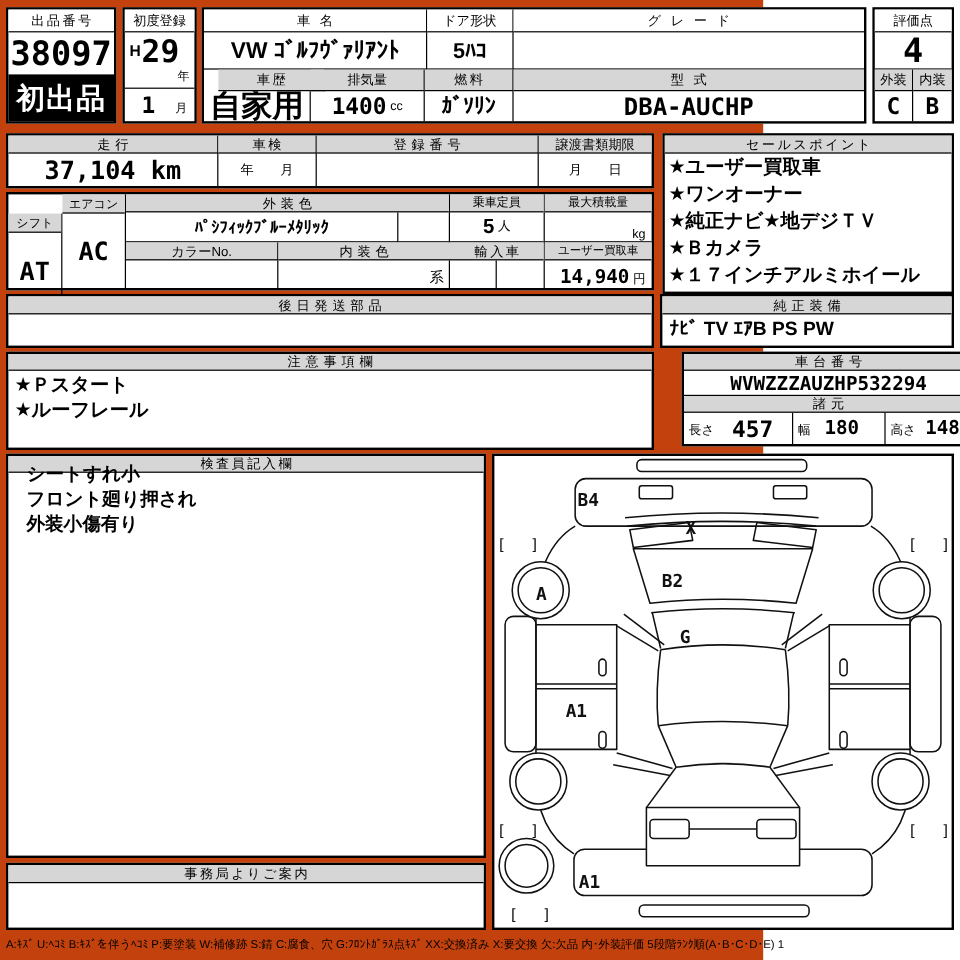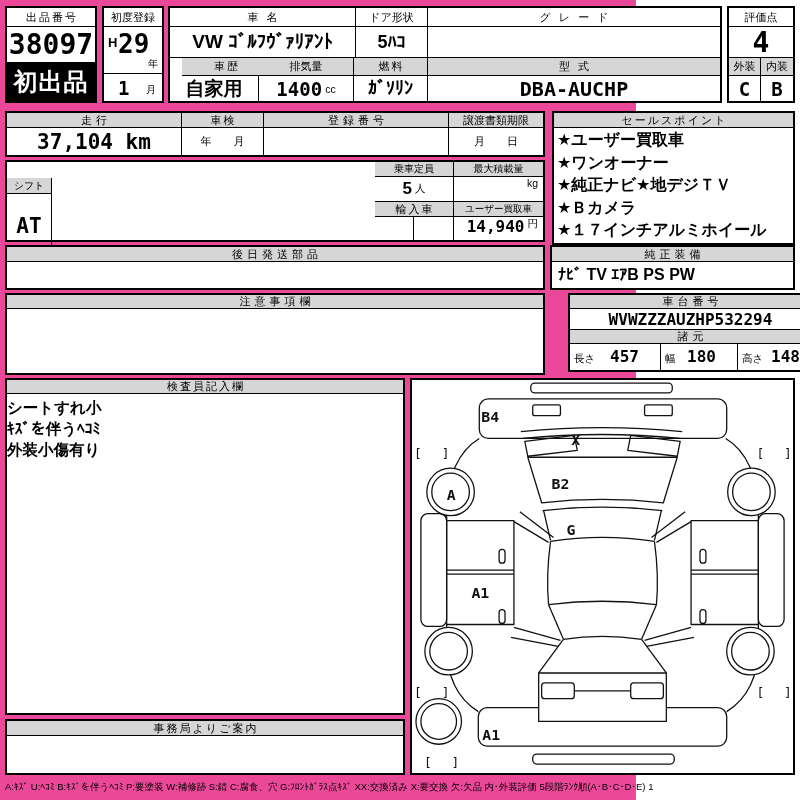--- a/index.html
+++ b/index.html
@@ -1,34 +1,34 @@
 <!DOCTYPE html>
 <html><head>
 <meta charset="utf-8">
 <style>
   html,body{margin:0;padding:0;background:#fff;}
-  .sheet{position:relative;width:636px;height:800px;background:#ec4899;
+  .sheet{position:relative;width:636px;height:800px;background:#c2410c;
          font-family:"Liberation Sans","DejaVu Sans",sans-serif;color:#000;}
   .abs{position:absolute;box-sizing:border-box;}
   .box{position:absolute;box-sizing:border-box;border:2px solid #000;background:#fff;}
   .hdr{background:#d6d6d6;border-bottom:1px solid #000;display:flex;align-items:center;
        justify-content:center;font-size:11px;letter-spacing:2px;text-indent:2px;white-space:nowrap;overflow:hidden;}
   .whdr{background:#fff;}
   .cell{display:flex;align-items:center;justify-content:center;white-space:nowrap;overflow:hidden;}
   .br{border-right:1px solid #000;}
   .bb{border-bottom:1px solid #000;}
   .mono{font-family:"DejaVu Sans Mono","Liberation Mono",monospace;}
   .bold{font-weight:bold;}
   .sp0{letter-spacing:0;text-indent:0;}
   .sp4{letter-spacing:4px;text-indent:4px;}
   .sp8{letter-spacing:8px;text-indent:8px;}
   .blackbox{background:#000;color:#fff;display:flex;align-items:center;justify-content:center;
             font-size:24px;font-weight:bold;letter-spacing:1px;}
   .unit{font-size:10.5px;font-weight:normal;margin-left:3px;}
-  .rightcell{display:flex;align-items:flex-start;justify-content:flex-end;padding-right:5px;white-space:nowrap;}
+  .rightcell{display:flex;align-items:flex-end;justify-content:flex-end;padding-right:5px;white-space:nowrap;}
   svg text{font-family:"DejaVu Sans Mono","Liberation Mono",monospace;}
 </style>
 </head>
 <body>
 
 <div class="sheet">
 
   <div class="box" style="left:5px;top:6px;width:92px;height:97px;">
     <div class="abs hdr whdr" style="left:0;top:0;width:100%;height:19px;">出品番号</div>
     <div class="abs cell mono bold" style="left:0;top:19px;width:100%;height:35px;font-size:28px;">38097</div>
@@ -55,21 +55,21 @@
 
     <div class="abs cell bold br bb" style="left:0;top:19px;width:186px;height:31px;font-size:19px;">VW ｺﾞﾙﾌｳﾞｧﾘｱﾝﾄ</div>
     <div class="abs cell bold br bb" style="left:186px;top:19px;width:72px;height:31px;font-size:18px;">5ﾊｺ</div>
     <div class="abs cell bb" style="left:258px;top:19px;width:292px;height:31px;"></div>
 
     <div class="abs hdr br" style="left:12px;top:50px;width:89px;height:18px;">車歴</div>
     <div class="abs hdr sp0 br" style="left:89px;top:50px;width:95px;height:18px;">排気量</div>
     <div class="abs hdr br" style="left:184px;top:50px;width:74px;height:18px;">燃料</div>
     <div class="abs hdr sp8" style="left:258px;top:50px;width:292px;height:18px;">型式</div>
 
-    <div class="abs cell bold br" style="left:0;top:68px;width:89px;height:25px;font-size:19px;">自家用</div>
+    <div class="abs cell bold br" style="left:0;top:68px;width:89px;height:25px;font-size:26px;">自家用</div>
     <div class="abs cell br" style="left:89px;top:68px;width:95px;height:25px;">
       <span class="mono bold" style="font-size:19px;">1400</span>
       <span class="unit">cc</span>
     </div>
     <div class="abs cell bold br" style="left:184px;top:68px;width:74px;height:25px;font-size:18px;">ｶﾞｿﾘﾝ</div>
     <div class="abs cell mono bold" style="left:258px;top:68px;width:292px;height:25px;font-size:20px;">DBA-AUCHP</div>
   </div>
 
   <div class="box" style="left:727px;top:6px;width:68px;height:97px;">
     <div class="abs hdr whdr sp0" style="left:0;top:0;width:100%;height:19px;">評価点</div>
@@ -102,21 +102,34 @@
     </div>
   </div>
 
   <div class="box" style="left:5px;top:160px;width:540px;height:82px;">
 
     <div class="abs br" style="left:0;top:0;width:45px;height:78px;margin-top:16px;">
       <div class="hdr sp0" style="height:15px;font-size:10px;">シフト</div>
       <div class="cell mono bold" style="height:63px;font-size:21px;">AT</div>
     </div>
 
-
+    <div class="abs br" style="left:45px;top:0;width:53px;height:78px;">
+      <div class="hdr sp0" style="height:15px;font-size:10px;">エアコン</div>
+      <div class="cell mono bold" style="height:63px;font-size:21px;">AC</div>
+    </div>
+
+    <div class="abs br" style="left:98px;top:0;width:270px;height:78px;">
+      <div class="abs hdr sp4" style="left:0;top:0;width:100%;height:15px;">外装色</div>
+      <div class="abs cell bold br bb" style="left:0;top:15px;width:227px;height:25px;font-size:14px;">ﾊﾟｼﾌｨｯｸﾌﾞﾙｰﾒﾀﾘｯｸ</div>
+      <div class="abs cell bb" style="left:227px;top:15px;width:43px;height:25px;"></div>
+      <div class="abs hdr sp0 br" style="left:0;top:40px;width:127px;height:15px;">カラーNo.</div>
+      <div class="abs hdr sp4" style="left:127px;top:40px;width:143px;height:15px;">内装色</div>
+      <div class="abs cell br" style="left:0;top:55px;width:127px;height:23px;"></div>
+      <div class="abs rightcell" style="left:127px;top:55px;width:143px;height:23px;font-size:12px;">系</div>
+    </div>
 
     <div class="abs br" style="left:368px;top:0;width:79px;height:78px;">
       <div class="abs hdr sp0" style="left:0;top:0;width:100%;height:15px;font-size:10px;">乗車定員</div>
       <div class="abs cell bb" style="left:0;top:15px;width:100%;height:25px;">
         <span class="bold" style="font-size:17px;">5</span>
         <span class="unit">人</span>
       </div>
       <div class="abs hdr" style="left:0;top:40px;width:100%;height:15px;">輸入車</div>
       <div class="abs cell br" style="left:0;top:55px;width:39px;height:23px;"></div>
       <div class="abs cell" style="left:39px;top:55px;width:40px;height:23px;"></div>
@@ -141,45 +154,49 @@
     <div class="abs" style="left:0;top:15px;width:100%;height:26px;"></div>
   </div>
 
   <div class="box" style="left:550px;top:245px;width:245px;height:45px;">
     <div class="abs hdr sp4" style="left:0;top:0;width:100%;height:15px;">純正装備</div>
     <div class="abs bold" style="left:0;top:15px;width:100%;height:26px;font-size:16px;line-height:26px;padding-left:6px;box-sizing:border-box;">ﾅﾋﾞ TV ｴｱB PS PW</div>
   </div>
 
   <div class="box" style="left:5px;top:293px;width:540px;height:82px;">
     <div class="abs hdr sp4" style="left:0;top:0;width:100%;height:14px;">注意事項欄</div>
+    <div class="abs" style="left:0;top:14px;width:100%;height:64px;padding:2px 5px;box-sizing:border-box;">
+      <div style="font-size:16px;font-weight:bold;line-height:21px;">★Ｐスタート</div>
+      <div style="font-size:16px;font-weight:bold;line-height:21px;">★ルーフレール</div>
+    </div>
   </div>
 
   <div class="box" style="left:568px;top:293px;width:245px;height:79px;">
     <div class="abs hdr sp4" style="left:0;top:0;width:100%;height:14px;">車台番号</div>
     <div class="abs cell mono bold bb" style="left:0;top:14px;width:100%;height:21px;font-size:16px;">WVWZZZAUZHP532294</div>
     <div class="abs hdr sp4" style="left:0;top:35px;width:100%;height:14px;">諸元</div>
     <div class="abs br" style="left:0;top:49px;width:91px;height:26px;">
       <span class="abs" style="left:4px;top:8px;font-size:10.5px;">長さ</span>
-      <span class="abs mono bold" style="left:40px;top:3px;font-size:16px;">457</span>
+      <span class="abs mono bold" style="left:40px;top:3px;font-size:19px;">457</span>
     </div>
     <div class="abs br" style="left:91px;top:49px;width:77px;height:26px;">
       <span class="abs" style="left:4px;top:8px;font-size:10.5px;">幅</span>
       <span class="abs mono bold" style="left:26px;top:3px;font-size:16px;">180</span>
     </div>
     <div class="abs" style="left:168px;top:49px;width:73px;height:26px;">
       <span class="abs" style="left:4px;top:8px;font-size:10.5px;">高さ</span>
       <span class="abs mono bold" style="left:33px;top:3px;font-size:16px;">148</span>
     </div>
   </div>
 
   <div class="box" style="left:5px;top:378px;width:400px;height:337px;">
     <div class="abs hdr" style="left:0;top:0;width:100%;height:14px;">検査員記入欄</div>
-    <div class="abs" style="left:0;top:14px;width:100%;height:319px;padding:3px 0;box-sizing:border-box;">
+    <div class="abs" style="left:0;top:2px;width:100%;height:319px;padding:3px 15px;box-sizing:border-box;">
       <div style="font-size:15.5px;font-weight:bold;line-height:21px;">シートすれ小</div>
-      <div style="font-size:15.5px;font-weight:bold;line-height:21px;">ｷｽﾞを伴うﾍｺﾐ</div>
+      <div style="font-size:15.5px;font-weight:bold;line-height:21px;">フロント廻り押され</div>
       <div style="font-size:15.5px;font-weight:bold;line-height:21px;">外装小傷有り</div>
     </div>
   </div>
 
   <div class="box" style="left:5px;top:719px;width:400px;height:56px;">
     <div class="abs hdr" style="left:0;top:0;width:100%;height:15px;">事務局よりご案内</div>
     <div class="abs" style="left:0;top:15px;width:100%;height:37px;"></div>
   </div>
 
   <div class="box" style="left:410px;top:378px;width:385px;height:397px;">

